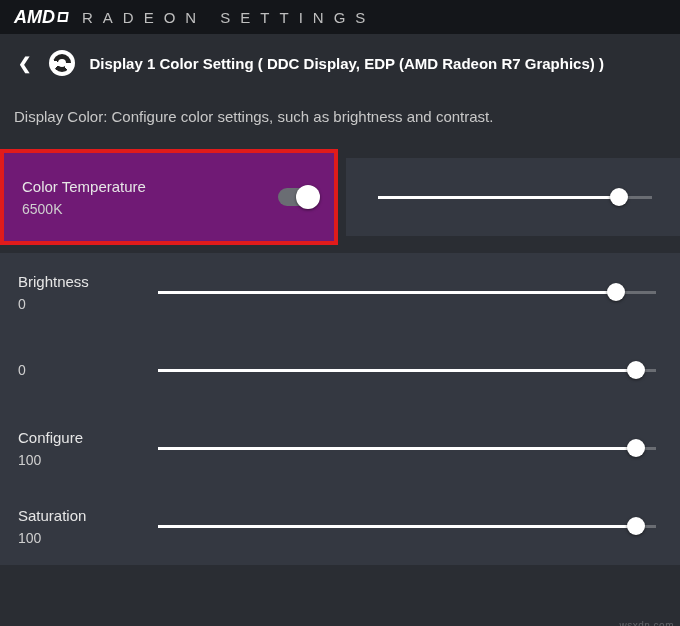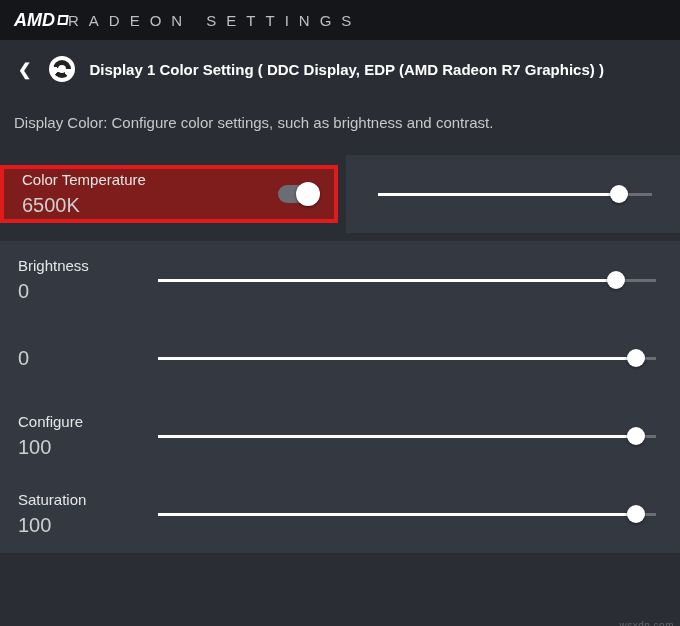--- a/index.html
+++ b/index.html
@@ -5,25 +5,26 @@
   * { box-sizing: border-box; margin: 0; padding: 0; }
   body {
     width: 680px;
     height: 626px;
     background: #2a2d33;
     font-family: "Segoe UI", Arial, sans-serif;
     color: #d8d8d8;
     overflow: hidden;
   }
   .titlebar {
-    height: 40px;
+    height: 34px;
     background: #14161a;
     display: flex;
     align-items: center;
     padding: 0 14px;
+    gap: 14px;
   }
   .amd-logo {
     font-weight: 900;
     font-size: 18px;
     letter-spacing: 0px;
     color: #fff;
     font-style: italic;
     display: flex;
     align-items: center;
     gap: 2px;
@@ -93,39 +94,39 @@
     display: flex;
     align-items: center;
     padding: 8px 18px;
   }
   .row-split {
     padding: 0;
     gap: 8px;
   }
   .split-left {
     width: 338px;
-    background: #7f1d1d;
-    height: 58px;
+    background: #701a75;
+    height: 96px;
     display: flex;
     align-items: center;
     justify-content: space-between;
     padding: 0 18px;
     border: 4px solid #e11b1b;
   }
   .split-right {
     flex: 1;
     background: #343841;
     height: 78px;
     display: flex;
     align-items: center;
     padding: 0 28px 0 32px;
   }
   .label-block { display: flex; flex-direction: column; gap: 6px; }
   .label-title { font-size: 15px; color: #e6e6e6; }
-  .label-value { font-size: 20px; color: #cfcfcf; }
+  .label-value { font-size: 14px; color: #cfcfcf; }
   .toggle {
     width: 38px; height: 18px;
     background: #6a6d73;
     border-radius: 10px;
     position: relative;
     cursor: pointer;
   }
   .toggle .knob {
     position: absolute;
     right: -4px; top: -3px;

